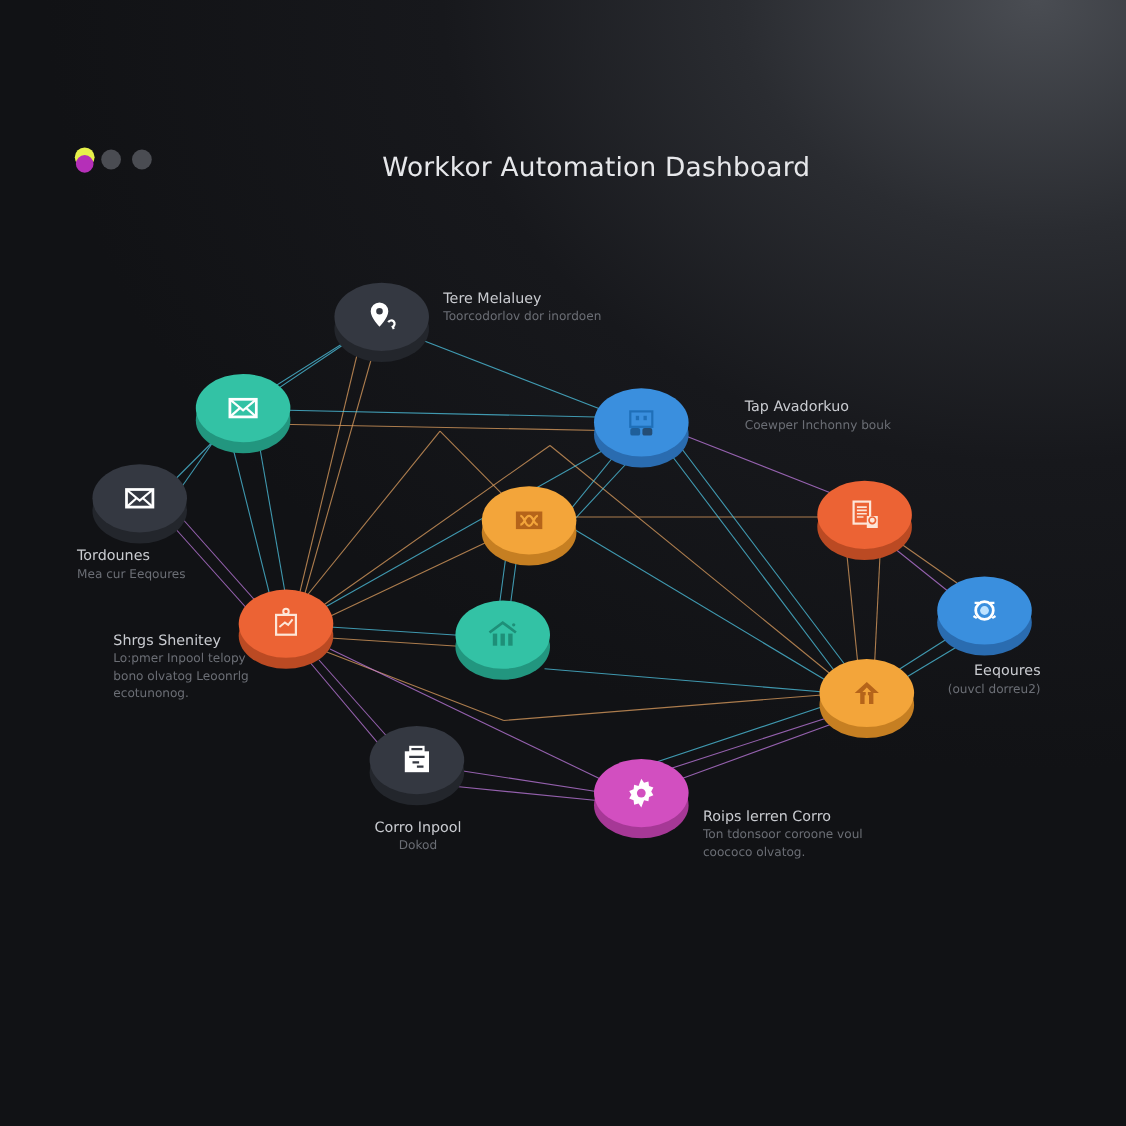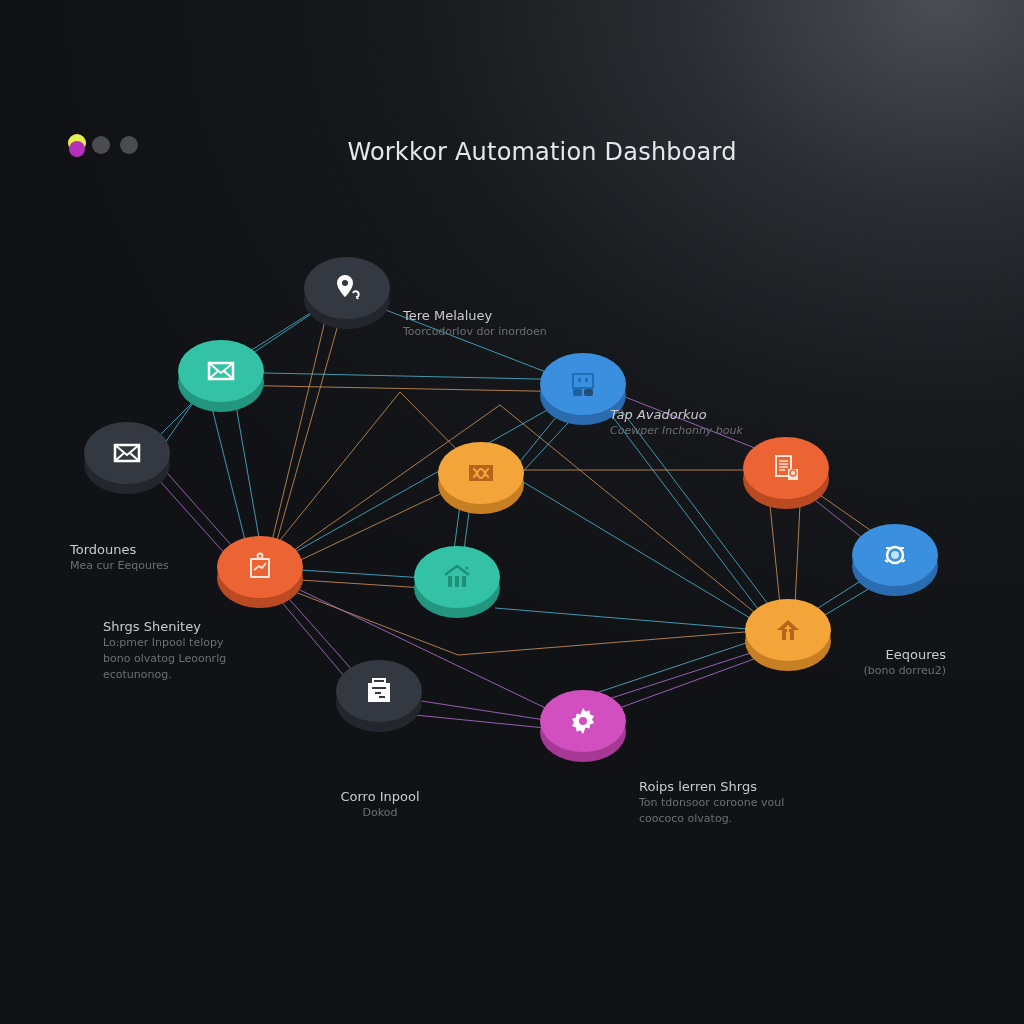--- a/index.html
+++ b/index.html
@@ -13,21 +13,21 @@
   .title {
     position:absolute; left:0; width:1084px; top:138px; text-align:center;
     color:#e6e7ea; font-size:24px; letter-spacing:0.2px;
   }
   svg.edges { position:absolute; left:0; top:0; }
   .node { position:absolute; width:86px; height:74px; cursor:pointer; }
   .node .side { position:absolute; left:0; top:12px; width:86px; height:60px; border-radius:50%; }
   .node .top { position:absolute; left:0; top:0; width:86px; height:62px; border-radius:50%;
     display:flex; align-items:center; justify-content:center; }
   .node .top svg { width:34px; height:34px; }
-  .label { position:absolute; font-size:12px; line-height:16px;margin-top:44px; }
+  .label { position:absolute; font-size:12px; line-height:16px; }
   .label .h { color:#c9cbd0; font-size:13px; }
   .label .s { color:#6b6e75; font-size:11px; }
 </style>
 </head>
 <body>
 
 <div class="dots">
   <div class="dot" style="left:0;top:0;background:#e6f04a;"></div>
   <div class="dot" style="left:0;top:7px;background:#b52fb8;width:16px;height:16px;left:1px;"></div>
   <div class="dot" style="left:24px;top:2px;background:#4a4c52;"></div>
@@ -205,40 +205,40 @@
           <circle cx="17" cy="17" r="4" fill="#d24fc0"></circle>
         </svg>
       </div>
     </div>
   </div>
 <div id="labels">
     <div class="label" style="top: 264px; left: 403px;">
       <div class="h">Tere Melaluey</div>
       <div class="s">Toorcodorlov dor inordoen</div>
     </div>
-    <div class="label" style="top: 363px; left: 610px; font-style: italic;">
+    <div class="label" style="top: 363px; left: 677px;">
       <div class="h">Tap Avadorkuo</div>
       <div class="s">Coewper Inchonny bouk</div>
     </div>
     <div class="label" style="top: 498px; left: 70px; width: 100px; text-align: left;">
       <div class="h">Tordounes</div>
       <div class="s">Mea cur Eeqoures</div>
     </div>
     <div class="label" style="top: 575px; left: 103px;">
       <div class="h">Shrgs Shenitey</div>
       <div class="s">Lo:pmer Inpool telopy</div>
       <div class="s">bono olvatog Leoonrlg</div>
       <div class="s">ecotunonog.</div>
     </div>
     <div class="label" style="top: 603px; left: 846px; width: 100px; text-align: right;">
       <div class="h">Eeqoures</div>
-      <div class="s">(bono dorreu2)</div>
+      <div class="s">(ouvcl dorreu2)</div>
     </div>
     <div class="label" style="top: 745px; left: 330px; width: 100px; text-align: center;">
       <div class="h">Corro Inpool</div>
       <div class="s">Dokod</div>
     </div>
     <div class="label" style="top: 735px; left: 639px;">
-      <div class="h">Roips lerren Shrgs</div>
+      <div class="h">Roips lerren Corro</div>
       <div class="s">Ton tdonsoor coroone voul</div>
       <div class="s">coococo olvatog.</div>
     </div>
   </div>
 
 </body></html>

